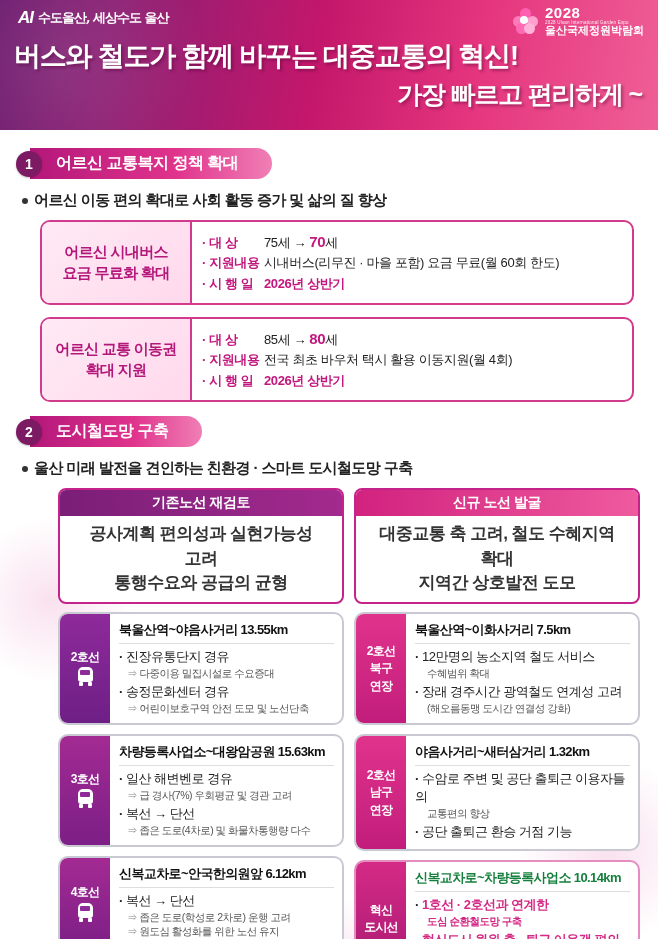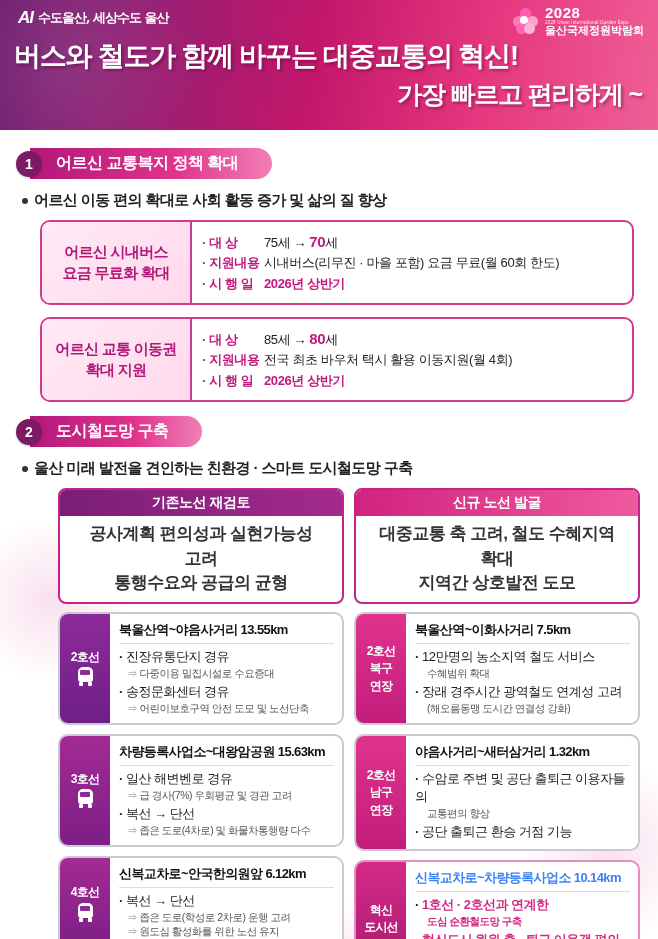--- a/index.html
+++ b/index.html
@@ -408,21 +408,21 @@
           <div class="li1">공단 출퇴근 환승 거점 기능</div>
         </div>
       </div>
 
       <div class="line-card" style="border-color:#e58cc0;">
         <div class="line-tag tag-deep">
           <span>혁신</span>
           <span>도시선</span>
         </div>
         <div class="line-body">
-          <div class="line-title" style="color:#3b82f6;">신복교차로~차량등록사업소 10.14km</div>
+          <div class="line-title" style="color:#15803d;">신복교차로~차량등록사업소 10.14km</div>
           <div class="li1 pinkTxt">1호선 · 2호선과 연계한</div>
           <div class="li-plain pinkTxt">도심 순환철도망 구축</div>
           <div class="li1 pinkTxt">혁신도시 월원 출 · 퇴근 이용객 편의도모</div>
         </div>
       </div>
 
     </div>
   </div>
 
   <div class="footer-pad"></div>

